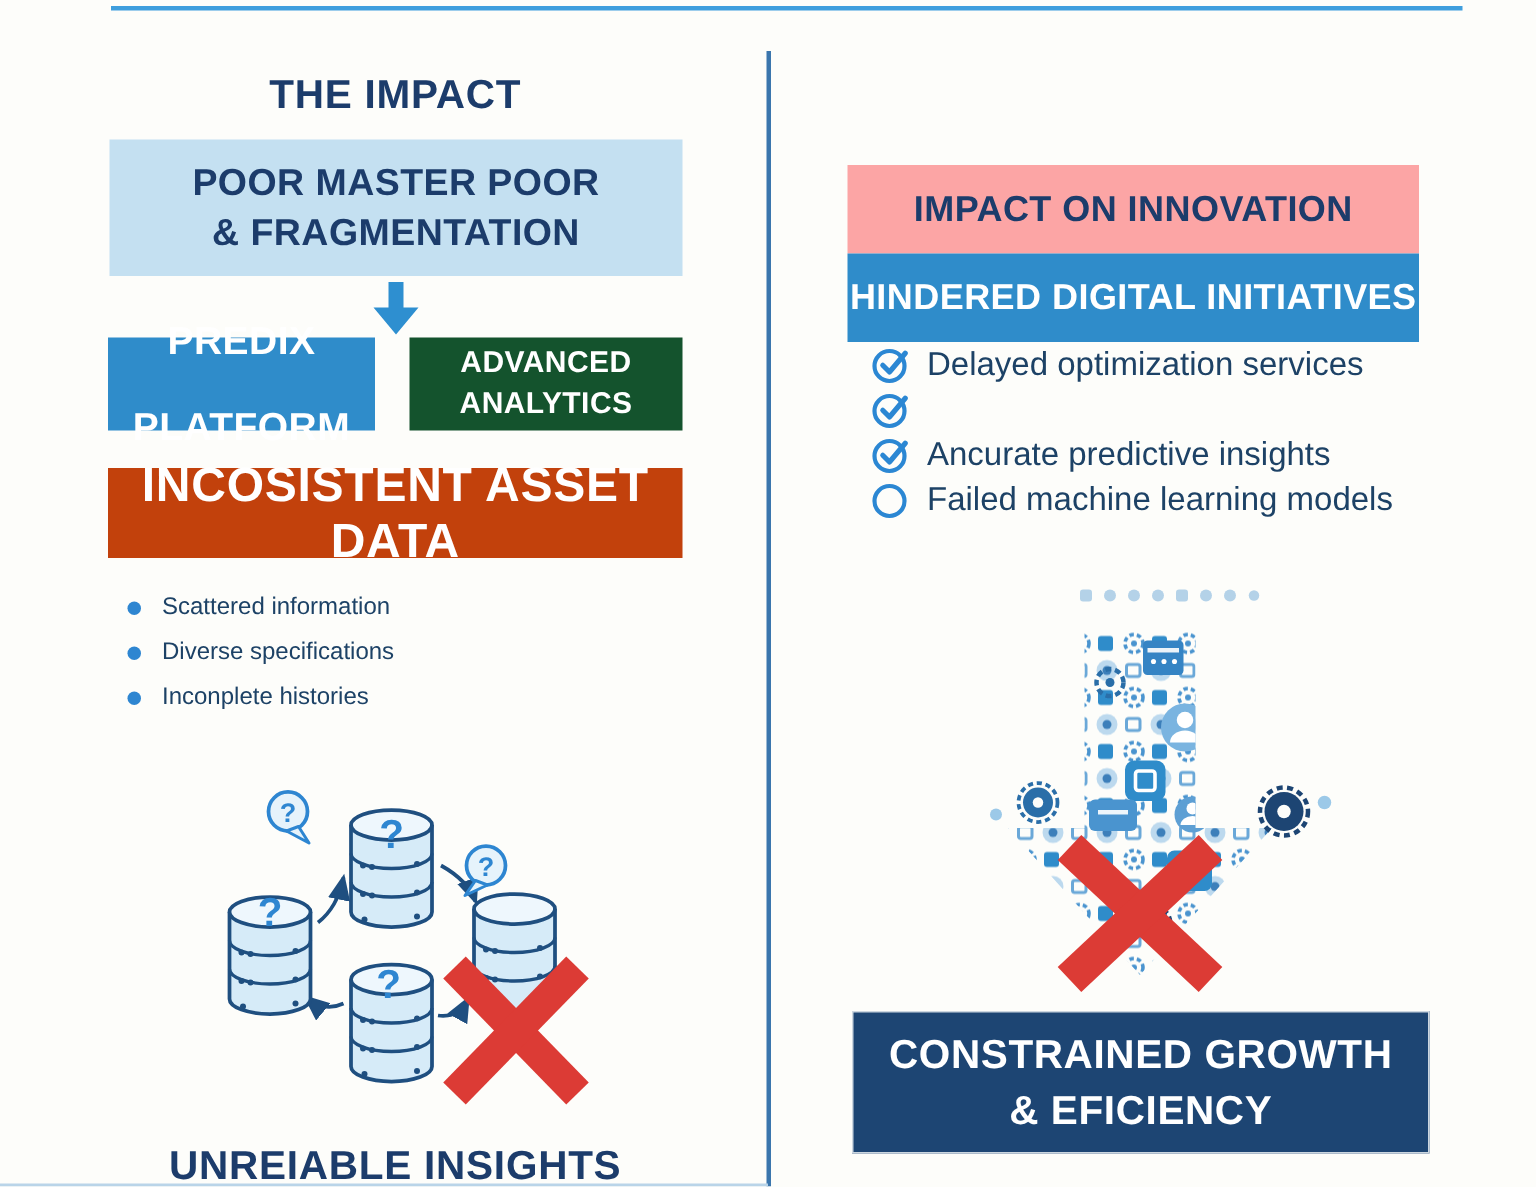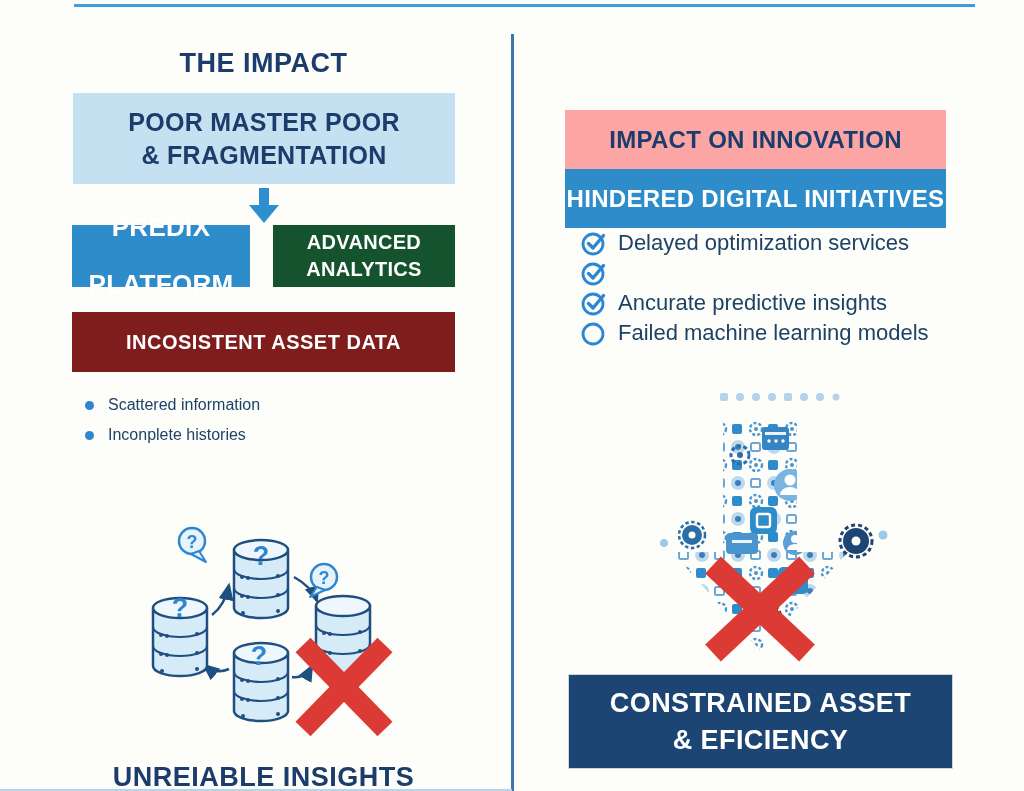--- a/index.html
+++ b/index.html
@@ -16,21 +16,21 @@
 
   #top-line{left:74px;top:4px;width:901px;height:3px;background:#3f9edd;}
   #divider{left:511px;top:34px;width:3px;height:757px;background:#3b76ad;}
   #bottom-line{left:0;top:789px;width:512px;height:2px;background:#b9d4e8;}
 
   #left-title{left:72px;top:48px;width:383px;text-align:center;font-size:27px;font-weight:bold;letter-spacing:.5px;}
   #problem-box{left:73px;top:93px;width:382px;height:91px;background:#c4e0f1;font-size:25px;font-weight:bold;line-height:1.3;letter-spacing:.3px;}
   #flow-arrow{left:247px;top:188px;}
   #predix-box{left:72px;top:225px;width:178px;height:62px;background:#2f8cca;font-size:26px;font-weight:bold;line-height:1.35;letter-spacing:.3px;gap:22px;}
   #analytics-box{left:273px;top:225px;width:182px;height:62px;background:#14532d;font-size:20px;font-weight:bold;line-height:1.35;letter-spacing:.3px;}
-  #asset-box{left:72px;top:312px;width:383px;height:60px;background:#7f1d1d;font-size:20px;font-weight:bold;letter-spacing:.5px;}
+  #asset-box{left:72px;top:312px;width:383px;height:60px;background:#c2410c;font-size:32px;font-weight:bold;letter-spacing:.5px;}
   #bullet-list{left:85px;top:390px;}
   .bullet-row{display:flex;align-items:center;height:30px;font-size:16px;color:#1d4266;}
   .bullet-dot{width:9px;height:9px;border-radius:50%;background:#2e86d1;margin-right:14px;flex:none;}
   #left-illustration{left:128px;top:515px;}
   #left-footer{left:72px;top:750px;width:383px;text-align:center;font-size:27px;font-weight:bold;letter-spacing:.5px;margin-top:12px;}
 
   #impact-box{left:565px;top:110px;width:381px;height:59px;background:#fca5a5;font-size:24px;font-weight:bold;letter-spacing:.3px;}
   #hindered-box{left:565px;top:169px;width:381px;height:59px;background:#2f8cca;font-size:24px;font-weight:bold;letter-spacing:.3px;}
   #checklist{left:581px;top:228px;}
   .check-row{display:flex;align-items:center;height:30px;font-size:22px;color:#1d4266;}
@@ -69,20 +69,24 @@
 </div>
 
 <div class="abs box white-text" id="asset-box">
   <span>INCOSISTENT ASSET DATA</span>
 </div>
 
 <div class="abs" id="bullet-list">
   <div class="bullet-row">
     <span class="bullet-dot"></span>
     <span>Scattered information</span>
+  </div>
+  <div class="bullet-row">
+    <span class="bullet-dot"></span>
+    <span>Diverse specifications</span>
   </div>
   <div class="bullet-row">
     <span class="bullet-dot"></span>
     <span>Inconplete histories</span>
   </div>
 </div>
 
 <div class="abs" id="left-illustration">
   <svg width="295" height="235" viewBox="0 0 295 235">
     <defs>
@@ -259,15 +263,15 @@
     <circle cx="24" cy="158" r="4" fill="#9cc9e8"></circle>
 
     <g>
       <line x1="73" y1="180" x2="167" y2="268" stroke="#dc3b35" stroke-width="23"></line>
       <line x1="167" y1="180" x2="73" y2="268" stroke="#dc3b35" stroke-width="23"></line>
     </g>
   </svg>
 </div>
 
 <div class="abs box white-text" id="growth-box">
-  <span>CONSTRAINED ASSET</span>
+  <span>CONSTRAINED GROWTH</span>
   <span>&amp; EFICIENCY</span>
 </div>
 
 </body></html>

